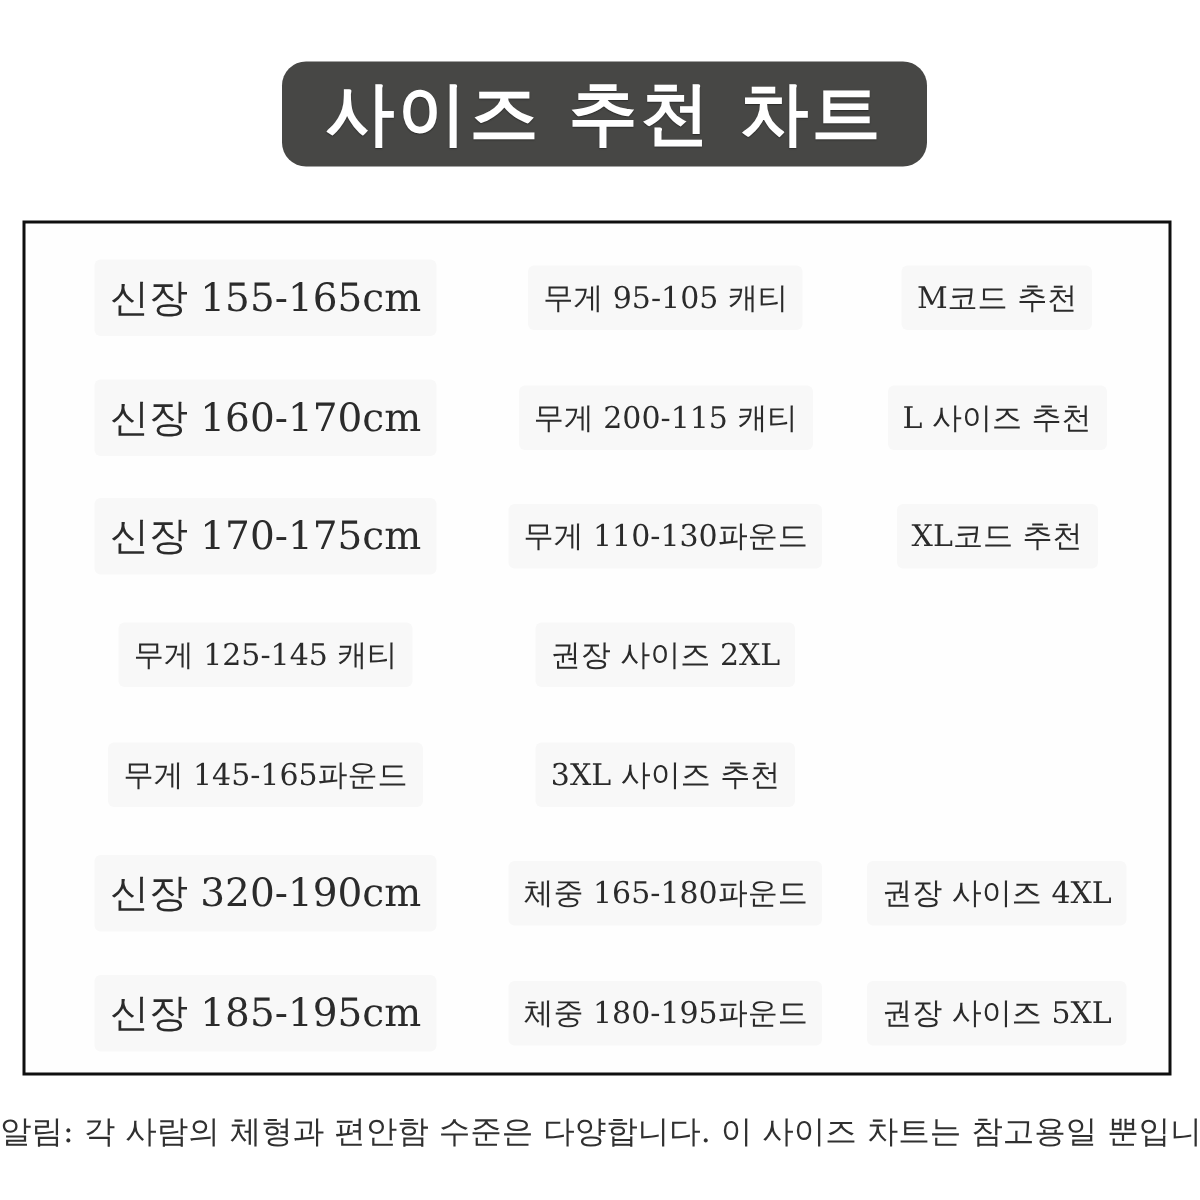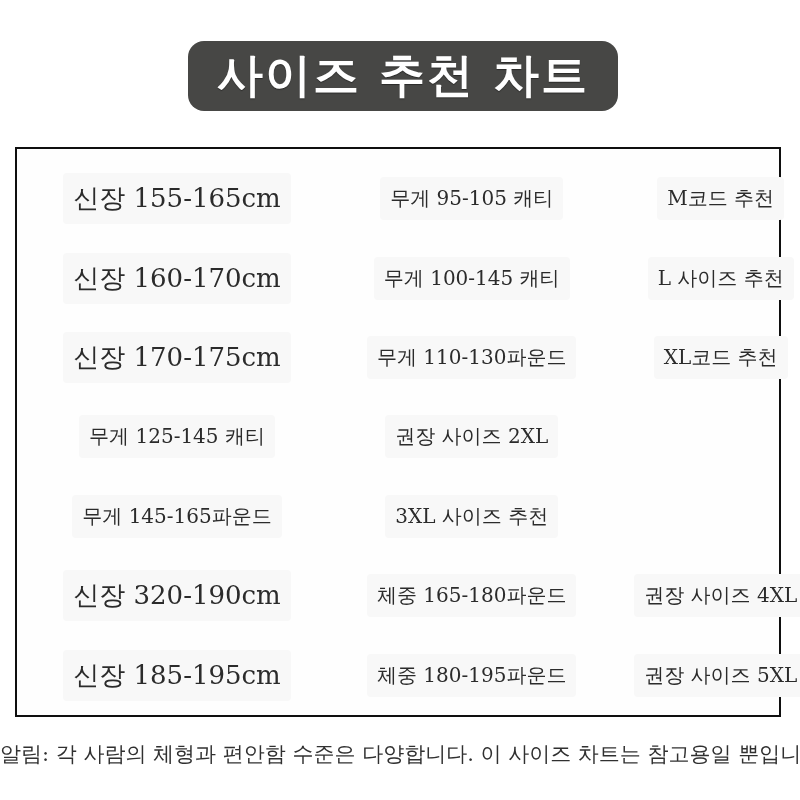--- a/index.html
+++ b/index.html
@@ -39,21 +39,20 @@
     display: flex;
     flex-direction: column;
     padding-top: 10px;
     background: #fefefe;
   }
   .t-row {
     flex: 1;
     display: grid;
     grid-template-columns: 42% 28% 30%;
     align-items: center;
-    gap: 28px;
   }
   .t-cell {
     text-align: center;
     color: #2b2b2b;
     font-size: 20px;
     white-space: nowrap;
   }
   .t-cell span {
     background: #f8f8f8;
     border-radius: 4px;
@@ -85,21 +84,21 @@
   <div class="size-table">
 
     <div class="t-row">
       <div class="t-cell c-height"><span>신장 155-165cm</span></div>
       <div class="t-cell c-weight"><span>무게 95-105 캐티</span></div>
       <div class="t-cell c-size"><span>M코드 추천</span></div>
     </div>
 
     <div class="t-row">
       <div class="t-cell c-height"><span>신장 160-170cm</span></div>
-      <div class="t-cell c-weight"><span>무게 100-145 캐티</span></div>
+      <div class="t-cell c-weight"><span>무게 200-115 캐티</span></div>
       <div class="t-cell c-size"><span>L 사이즈 추천</span></div>
     </div>
 
     <div class="t-row">
       <div class="t-cell c-height"><span>신장 170-175cm</span></div>
       <div class="t-cell c-weight"><span>무게 110-130파운드</span></div>
       <div class="t-cell c-size"><span>XL코드 추천</span></div>
     </div>
 
     <div class="t-row">

